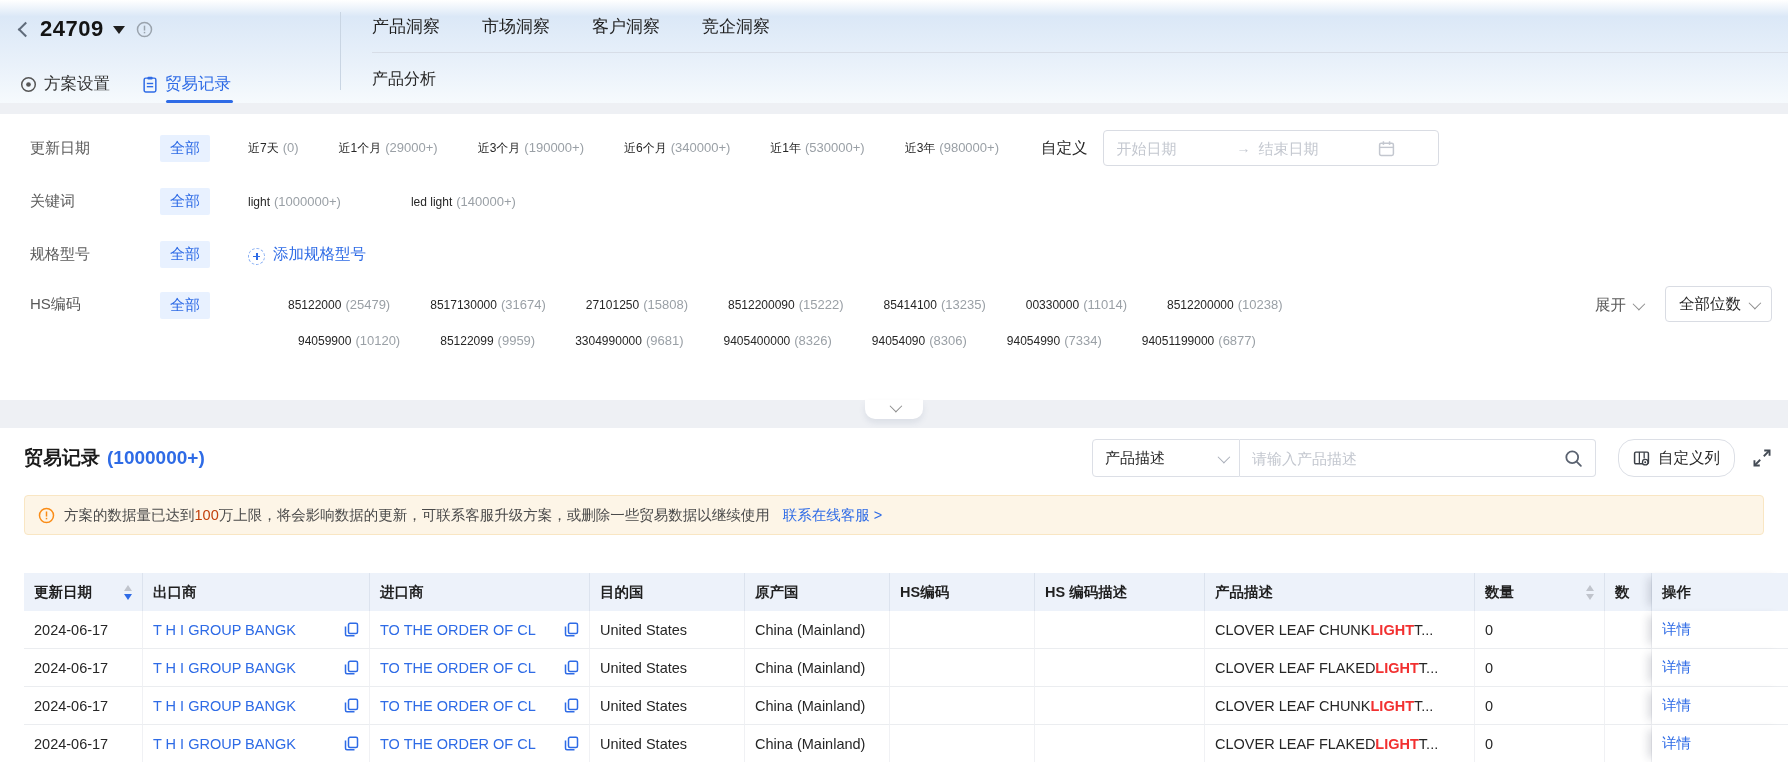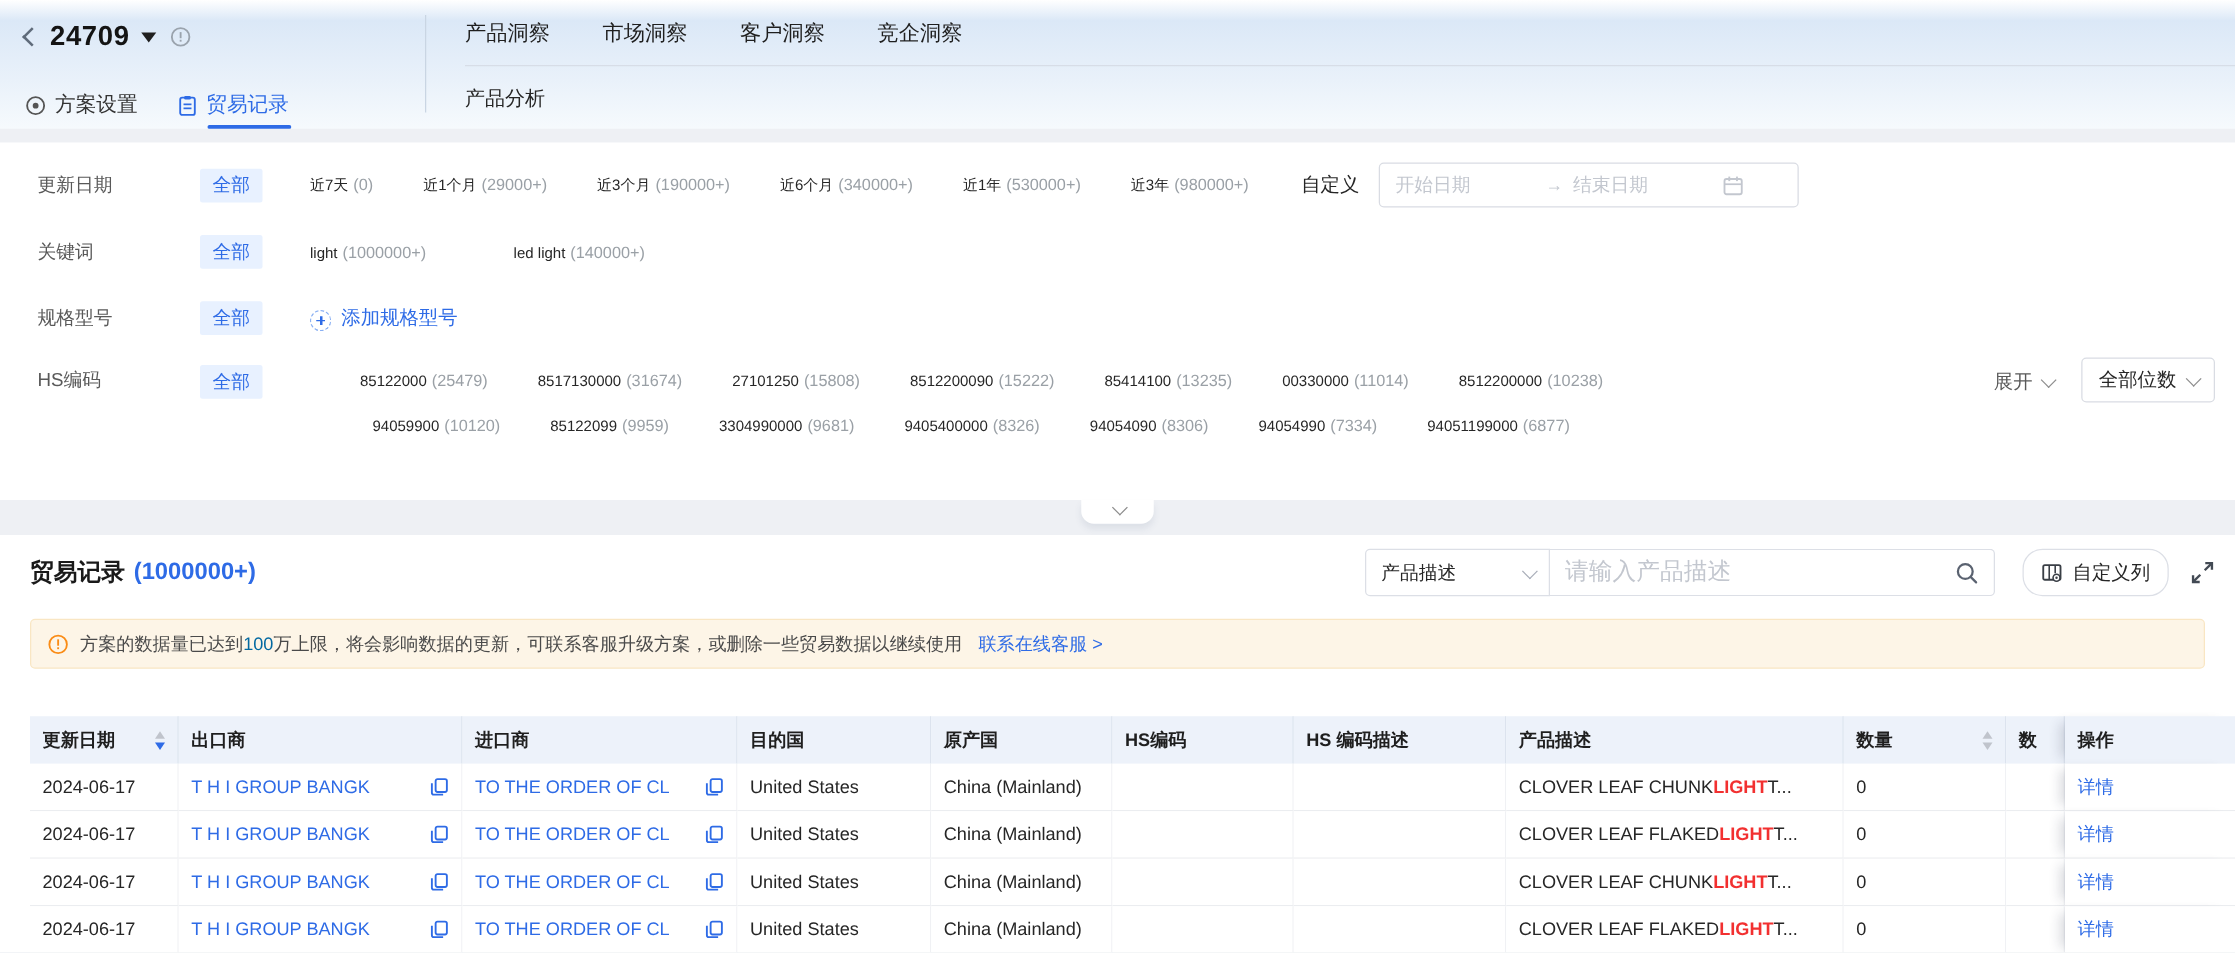--- a/index.html
+++ b/index.html
@@ -56,26 +56,26 @@
 
   
   .records { position:absolute; top:428px; left:0; right:0; bottom:0; background:#fff; overflow:hidden; }
   .rec-head { position:absolute; top:8px; left:24px; right:16px; height:44px; display:flex; align-items:center; }
   .rec-title { font-size:19px; font-weight:700; color:#1a1a1a; }
   .rec-count { font-size:19px; font-weight:700; color:#2e6be6; margin-left:7px; }
   .rec-right { margin-left:auto; display:flex; align-items:center; }
   .sel-box { width:148px; height:38px; border:1px solid #dcdfe6; border-radius:4px 0 0 4px; display:flex; align-items:center; justify-content:space-between; padding:0 12px; font-size:15px; color:#262626; background:#fff; cursor:pointer; }
   .sel-box .chev { border-color:#a8adb8; }
   .search-box { width:356px; height:38px; border:1px solid #dcdfe6; border-left:none; border-radius:0 4px 4px 0; display:flex; align-items:center; padding:0 12px; background:#fff; }
-  .search-box input { flex:1; border:none; outline:none; font-size:19px; color:#737373; }
+  .search-box input { flex:1; border:none; outline:none; font-size:15px; color:#737373; }
   .search-box input::placeholder { color:#c3c7cf; }
   .cols-btn { margin-left:22px; height:38px; padding:0 14px; border:1px solid #dcdfe6; border-radius:16px; background:#fff; display:flex; align-items:center; gap:8px; font-size:15.5px; color:#262626; cursor:pointer; }
   .fs-btn { margin-left:17px; cursor:pointer; display:flex; }
   .warn { position:absolute; top:67px; left:24px; right:24px; height:40px; background:#fdf5e7; border:1px solid #f9e6c3; border-radius:4px; display:flex; align-items:center; padding:0 13px; gap:9px; font-size:14.5px; color:#4a4a4a; }
-  .warn .hl { color:#0369a1; }
+  .warn .hl { color:#c2410c; }
   .warn .wlink { color:#2e6be6; cursor:pointer; margin-left:4px; }
 
   
   .ttable { position:absolute; top:145px; left:24px; width:1764px; }
   .thead,.trow { display:grid; grid-template-columns:119px 227px 220px 155px 145px 145px 170px 270px 130px 47px 136px; }
   .th { height:38px; background:#edf2fa; display:flex; align-items:center; padding:0 10px; gap:7px; font-size:14.5px; font-weight:700; color:#1f1f1f; border-right:1px solid #dce3ee; white-space:nowrap; overflow:hidden; }
   .td { height:38px; display:flex; align-items:center; padding:0 10px; font-size:14.5px; color:#262626; border-right:1px solid #f0f1f4; border-bottom:1px solid #ebedf0; white-space:nowrap; overflow:hidden; background:#fff; }
   .th.op,.td.op { border-right:none; box-shadow:-9px 0 9px -5px rgba(30,40,60,.16); }
   .td.link { color:#2e6be6; justify-content:space-between; cursor:pointer; }
   .td .hlred { color:#f23030; font-weight:700; }

